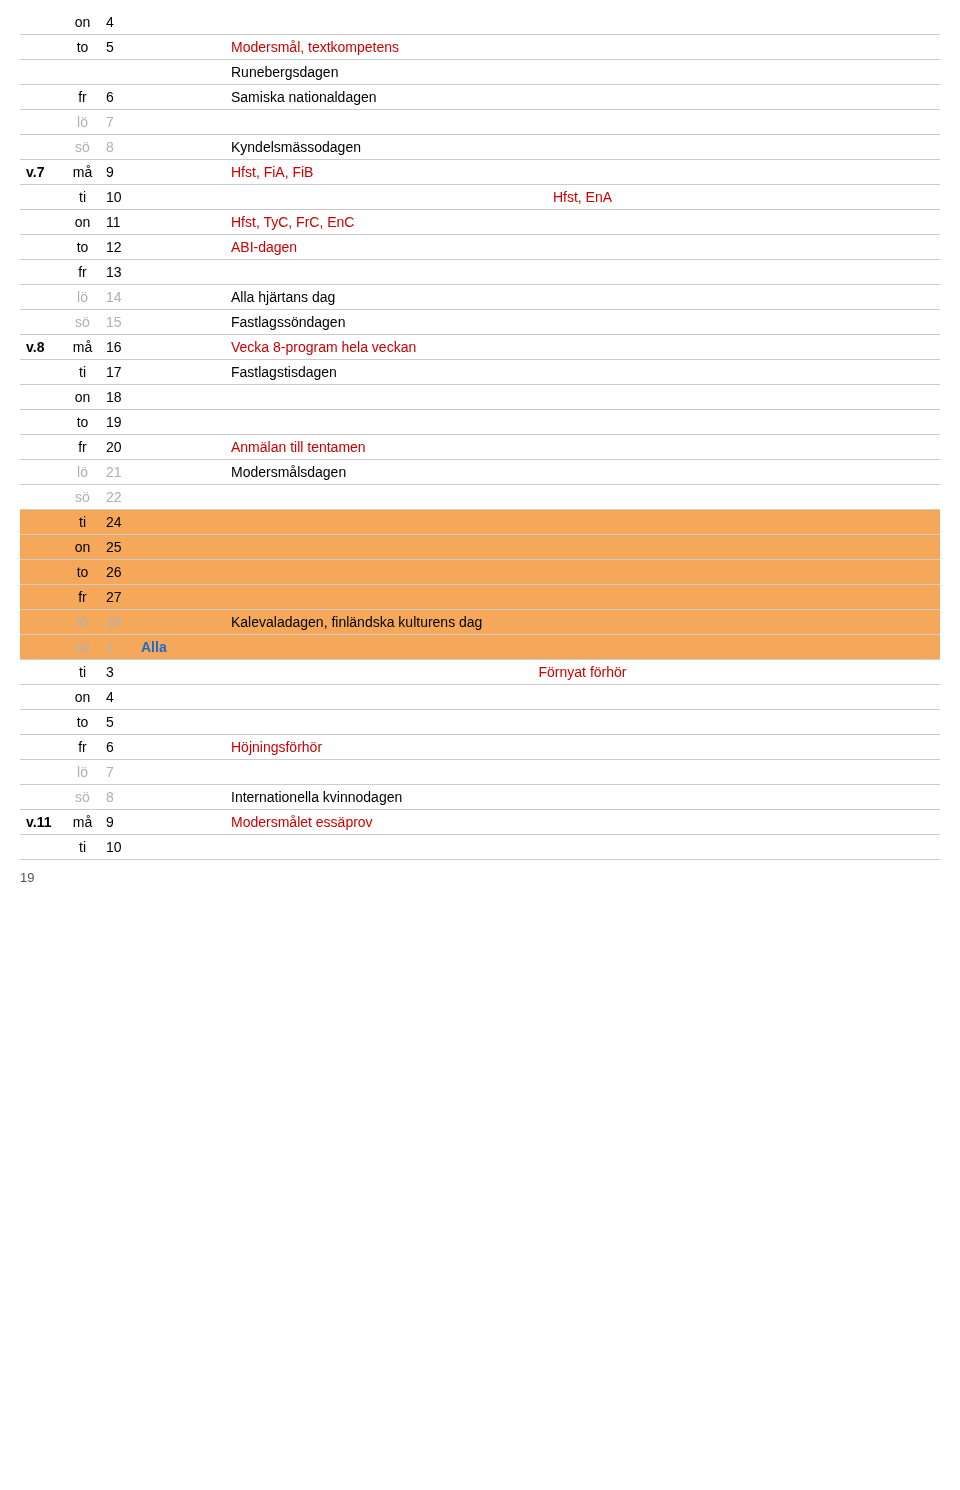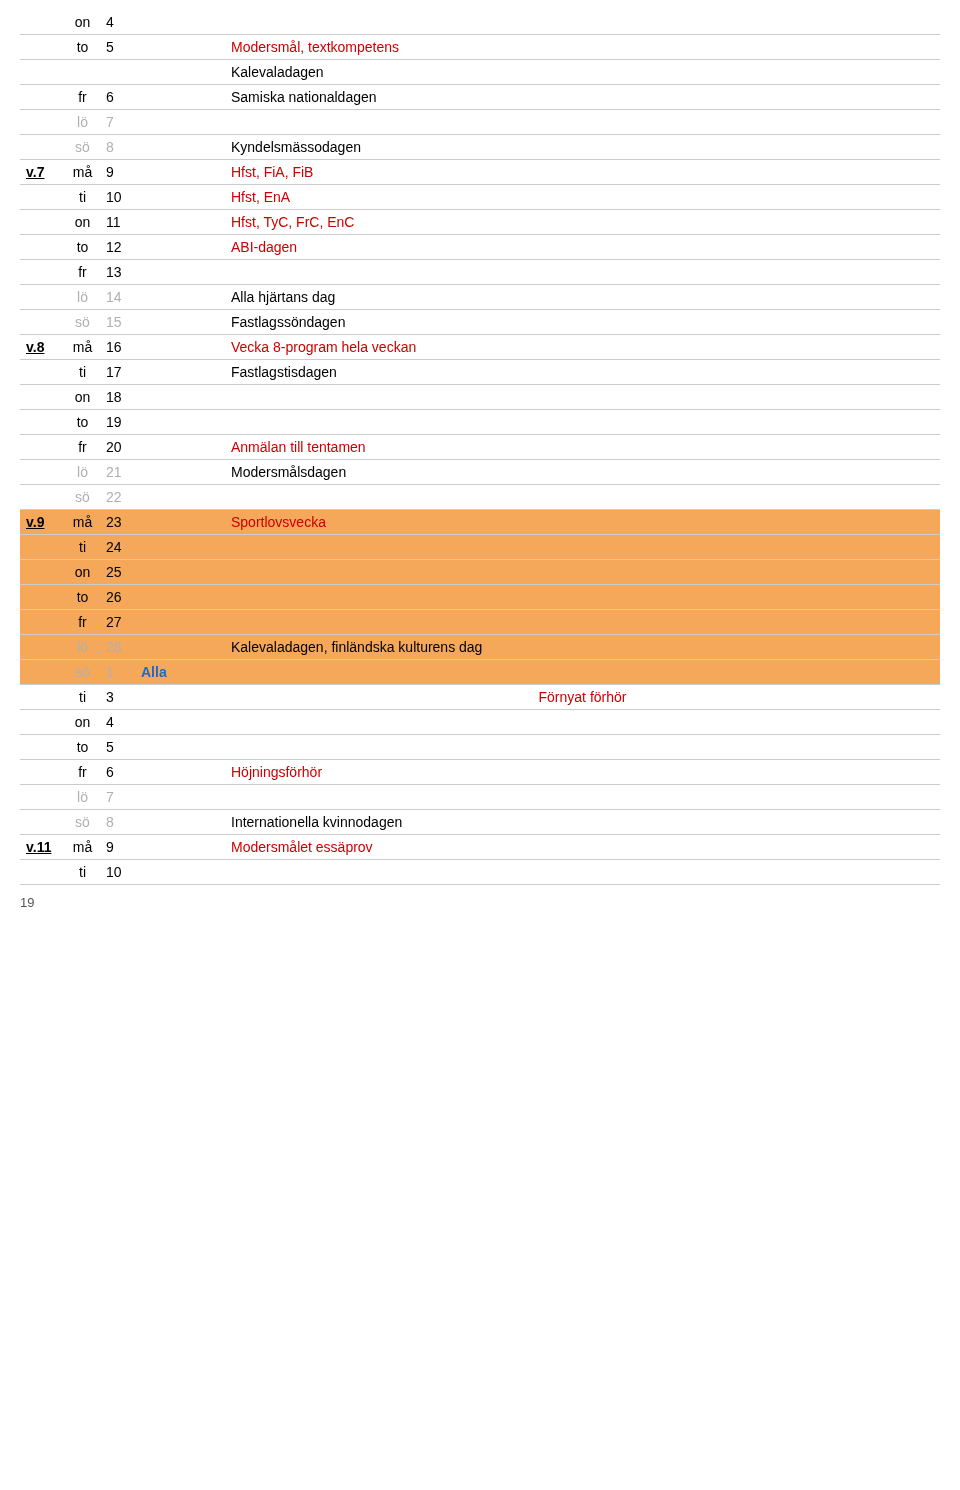--- a/index.html
+++ b/index.html
@@ -12,21 +12,21 @@
     }
     table {
       width: 100%;
       border-collapse: collapse;
     }
     td, th {
       padding: 4px 6px;
       border-bottom: 1px solid #ccc;
       vertical-align: middle;
     }
-    .col-week { width: 45px; font-weight: normal; text-decoration: underline; }
+    .col-week { width: 45px; font-weight: normal; }
     .col-day  { width: 35px; text-align: center; }
     .col-date { width: 35px; }
     .col-label { width: 90px; }
     .col-event { }
     .day-normal { color: #000; }
     .day-weekend { color: #b0b0b0; }
     .date-normal { color: #000; }
     .date-weekend { color: #b0b0b0; }
 
     .page-num {
@@ -56,21 +56,21 @@
         <td class="col-day day-normal">to</td>
         <td class="col-date date-normal">5</td>
         <td class="col-label"></td>
         <td class="col-event" style="color: rgb(204, 0, 0);">Modersmål, textkompetens</td>
       </tr>
       <tr>
         <td class="col-week" style="font-weight: normal;"></td>
         <td class="col-day day-normal"></td>
         <td class="col-date date-normal"></td>
         <td class="col-label"></td>
-        <td class="col-event">Kalevaladagen</td>
+        <td class="col-event">Runebergsdagen</td>
       </tr>
       <tr>
         <td class="col-week" style="font-weight: normal;"></td>
         <td class="col-day day-normal">fr</td>
         <td class="col-date date-normal">6</td>
         <td class="col-label"></td>
         <td class="col-event">Samiska nationaldagen</td>
       </tr>
       <tr>
         <td class="col-week" style="font-weight: normal;"></td>
@@ -91,21 +91,21 @@
         <td class="col-day day-normal">må</td>
         <td class="col-date date-normal">9</td>
         <td class="col-label"></td>
         <td class="col-event" style="color: rgb(204, 0, 0);">Hfst, FiA, FiB</td>
       </tr>
       <tr>
         <td class="col-week" style="font-weight: normal;"></td>
         <td class="col-day day-normal">ti</td>
         <td class="col-date date-normal">10</td>
         <td class="col-label"></td>
-        <td class="col-event" style="color: rgb(204, 0, 0);">Hfst, EnA</td>
+        <td class="col-event" style="color: rgb(204, 0, 0); text-align: center;">Hfst, EnA</td>
       </tr>
       <tr>
         <td class="col-week" style="font-weight: normal;"></td>
         <td class="col-day day-normal">on</td>
         <td class="col-date date-normal">11</td>
         <td class="col-label"></td>
         <td class="col-event" style="color: rgb(204, 0, 0); margin-left: 20px;">Hfst, TyC, FrC, EnC</td>
       </tr>
       <tr>
         <td class="col-week" style="font-weight: normal;"></td>
@@ -178,27 +178,20 @@
         <td class="col-event">Modersmålsdagen</td>
       </tr>
       <tr>
         <td class="col-week" style="font-weight: normal;"></td>
         <td class="col-day day-weekend">sö</td>
         <td class="col-date date-weekend">22</td>
         <td class="col-label"></td>
         <td class="col-event"></td>
       </tr>
       <tr class="orange-row">
-        <td class="col-week" style="font-weight: bold;">v.9</td>
-        <td class="col-day day-normal">må</td>
-        <td class="col-date date-normal">23</td>
-        <td class="col-label"></td>
-        <td class="col-event" style="color: rgb(204, 0, 0);">Sportlovsvecka</td>
-      </tr>
-      <tr class="orange-row">
         <td class="col-week" style="font-weight: normal;"></td>
         <td class="col-day day-normal">ti</td>
         <td class="col-date date-normal">24</td>
         <td class="col-label"></td>
         <td class="col-event" style="color: rgb(0, 0, 0);"></td>
       </tr>
       <tr class="orange-row">
         <td class="col-week" style="font-weight: normal;"></td>
         <td class="col-day day-normal">on</td>
         <td class="col-date date-normal">25</td>

